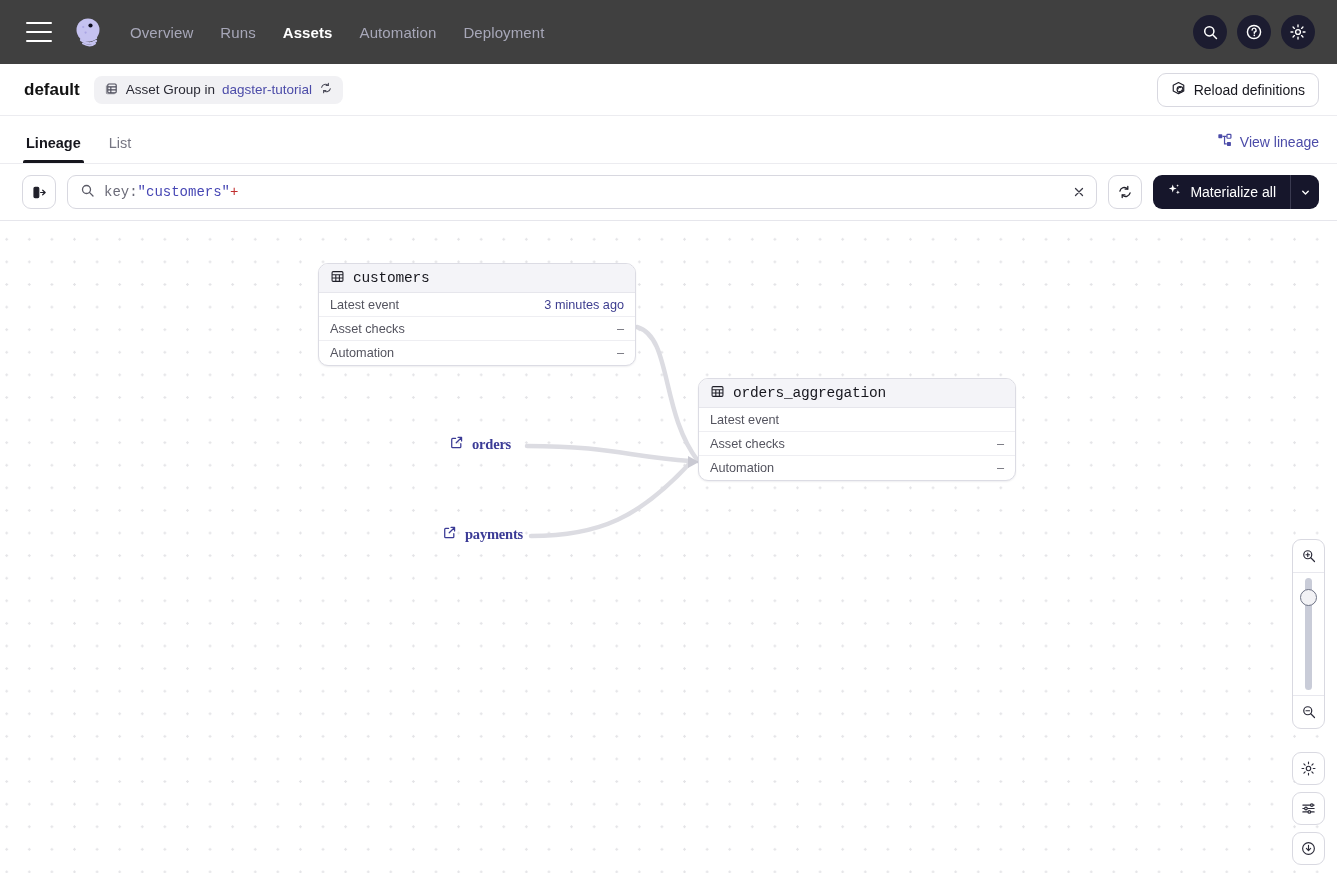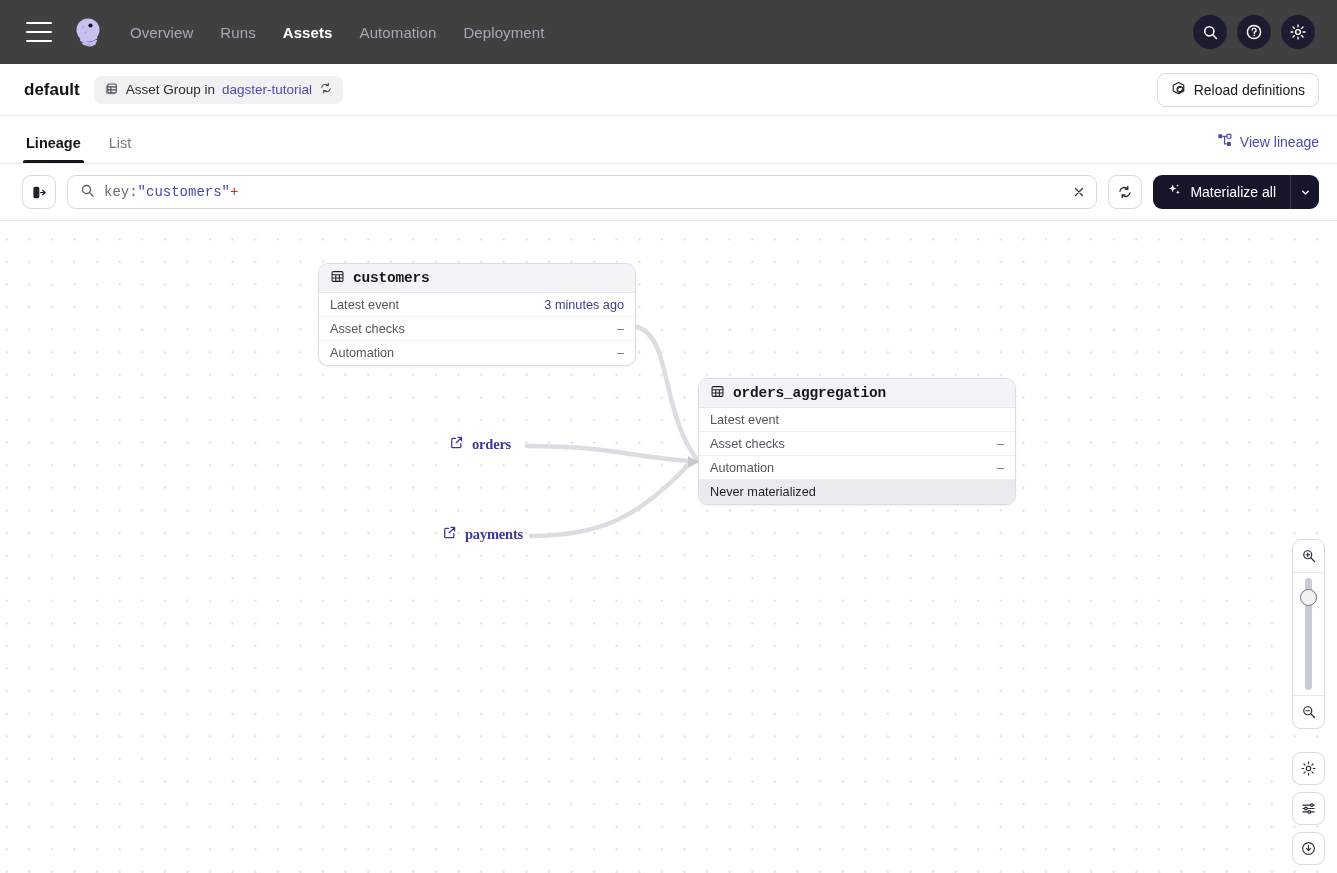--- a/index.html
+++ b/index.html
@@ -134,21 +134,21 @@
     box-shadow: 0 1px 2px rgba(20,20,40,.07);
     overflow: hidden; cursor: pointer;
   }
   .node-header {
     display: flex; align-items: center; gap: 8px;
     background: #f4f4f8; padding: 6px 11px; height: 29px;
     border-bottom: 1px solid #e6e6ec;
   }
   .node-title {
     font-family: "Liberation Mono", monospace; font-size: 14.5px;
-    font-weight: bold; color: #16161d; letter-spacing: -.2px;
+    font-weight: normal; color: #16161d; letter-spacing: -.2px;
   }
   .node-row {
     display: flex; align-items: center; justify-content: space-between;
     padding: 0 11px; height: 24px; border-bottom: 1px solid #eeeef2;
     font-size: 12.7px;
   }
   .node-row:last-child { border-bottom: none; }
   .row-label { color: #54545f; }
   .row-value { color: #3d3d8f; }
   .row-dash { color: #6d6d78; }
@@ -399,24 +399,20 @@
         <span class="row-value"></span>
       </div>
       <div class="node-row">
         <span class="row-label">Asset checks</span>
         <span class="row-dash">–</span>
       </div>
       <div class="node-row">
         <span class="row-label">Automation</span>
         <span class="row-dash">–</span>
       </div>
-      <div class="node-row never">
-        <span class="row-label">Never materialized</span>
-        <span class="row-value"></span>
-      </div>
     </div>
 
     <div class="ext-node" style="left:449px; top:214px;">
       <span>
         <svg width="15" height="15" viewBox="0 0 16 16" fill="none" stroke="#3b3b96" stroke-width="1.35" stroke-linecap="round" stroke-linejoin="round">
           <path d="M12.6 9.3v3.1a1 1 0 0 1-1 1H3.9a1 1 0 0 1-1-1V4.7a1 1 0 0 1 1-1H7"></path>
           <path d="M9.7 2.6h3.7v3.7M13.4 2.6 7.7 8.3"></path>
         </svg>
       </span>
       <span class="ext-label">orders</span>

